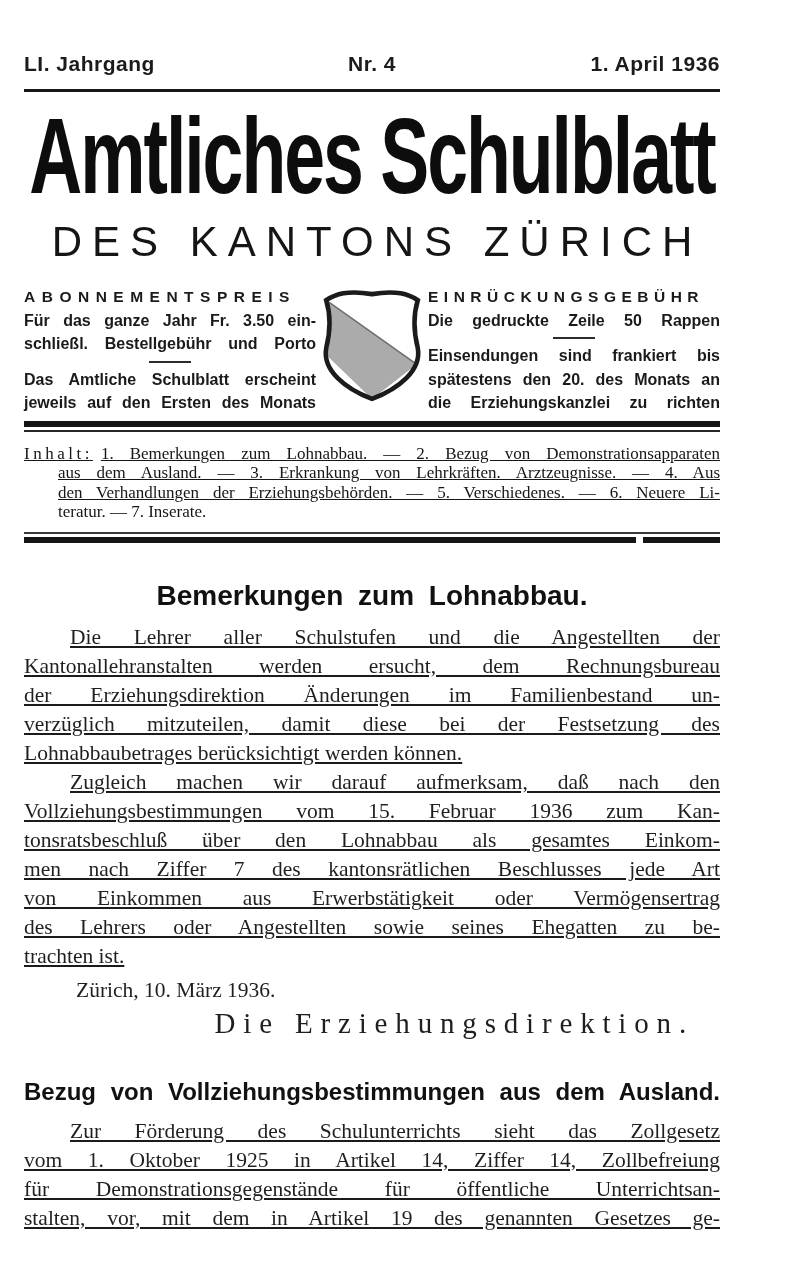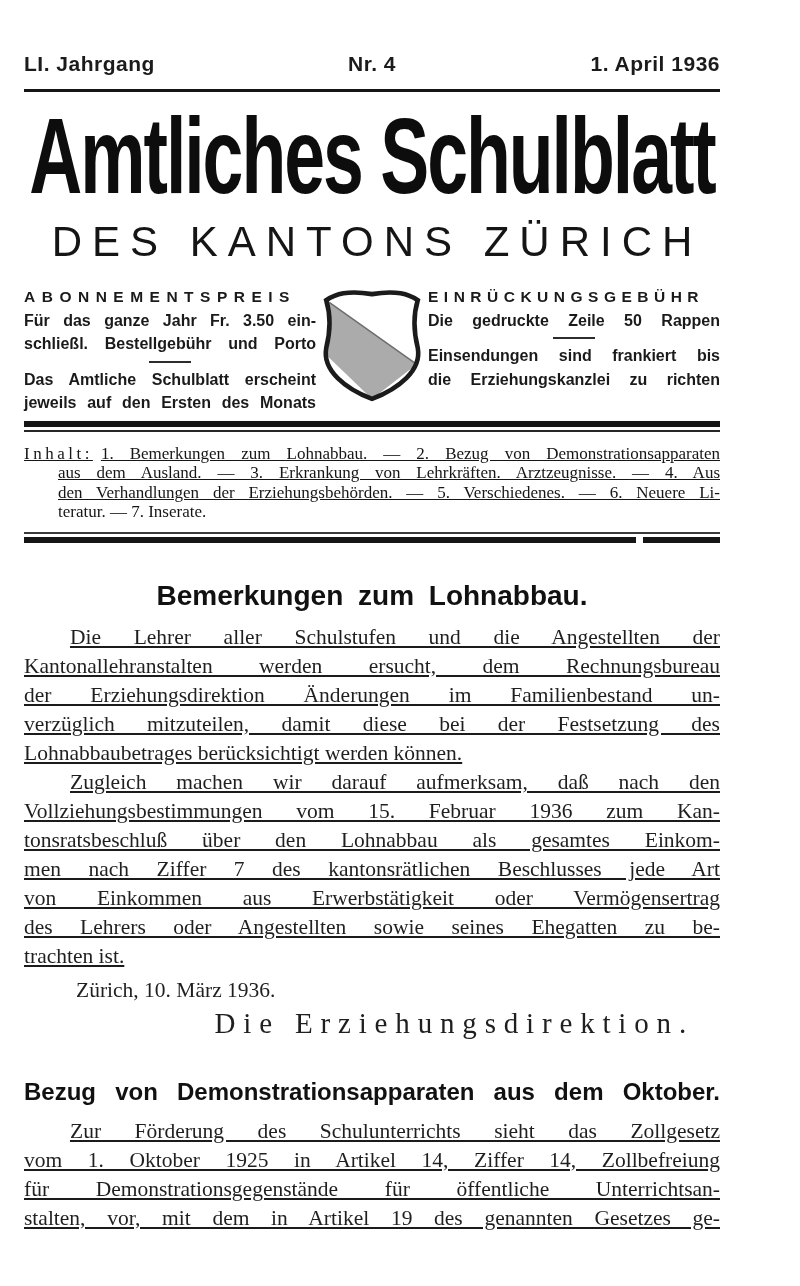--- a/index.html
+++ b/index.html
@@ -128,20 +128,21 @@
         <line x1="10" y1="15" x2="96" y2="76" stroke="#6e6e6e" stroke-width="1.5" clip-path="url(#shieldClip)"></line>
         <path d="M7 13 C16 7 28 3 52 7 C76 3 88 7 97 13 C93 26 93 44 97 60 C101 82 78 100 52 110 C26 100 3 82 7 60 C11 44 11 26 7 13 Z" fill="none" stroke="#1b1b1b" stroke-width="4.5"></path>
       </svg>
     </div>
 
     <div class="info-col">
       <div class="info-heading right">EINRÜCKUNGSGEBÜHR</div>
       <div class="jline">Die gedruckte Zeile 50 Rappen</div>
       <hr class="mini-rule">
       <div class="jline">Einsendungen sind frankiert bis</div>
+      <div class="jline">spätestens den 20. des Monats an</div>
       <div class="jline">die Erziehungskanzlei zu richten</div>
     </div>
   </div>
 
   <div class="rule-thick-thin">
     <div class="t1"></div>
       <div class="t2"></div>
   </div>
 
   <div class="toc">
@@ -172,21 +173,21 @@
     <div class="body-line">tonsratsbeschluß über den Lohnabbau als gesamtes Einkom-</div>
     <div class="body-line">men nach Ziffer 7 des kantonsrätlichen Beschlusses jede Art</div>
     <div class="body-line">von Einkommen aus Erwerbstätigkeit oder Vermögensertrag</div>
     <div class="body-line">des Lehrers oder Angestellten sowie seines Ehegatten zu be-</div>
     <div class="body-line endp">trachten ist.</div>
   </div>
 
   <div class="dateline">Zürich, 10. März 1936.</div>
   <div class="signature">Die Erziehungsdirektion.</div>
 
-  <div class="headline-left">Bezug von Demonstrationsapparaten aus dem Oktober.</div>
+  <div class="headline-left">Bezug von Vollziehungsbestimmungen aus dem Ausland.</div>
 
   <div class="body-block">
     <div class="body-line first">Zur Förderung des Schulunterrichts sieht das Zollgesetz</div>
     <div class="body-line">vom 1. Oktober 1925 in Artikel 14, Ziffer 14, Zollbefreiung</div>
     <div class="body-line">für Demonstrationsgegenstände für öffentliche Unterrichtsan-</div>
     <div class="body-line">stalten, vor, mit dem in Artikel 19 des genannten Gesetzes ge-</div>
   </div>
 
 </div>
 

